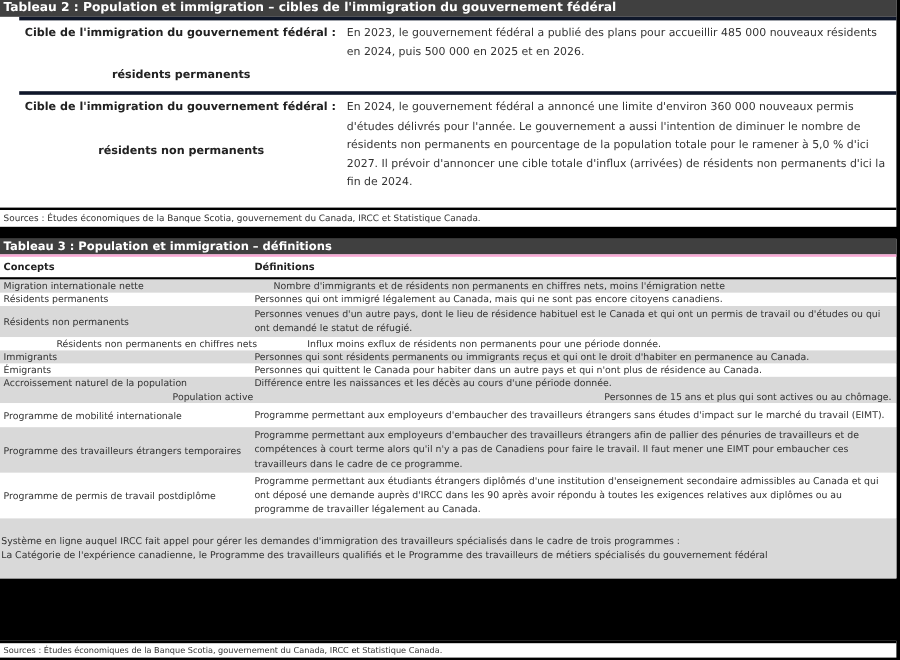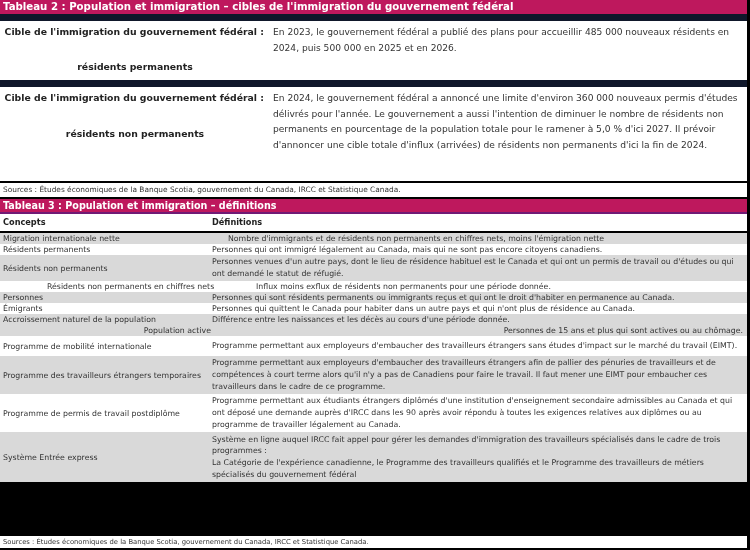--- a/index.html
+++ b/index.html
@@ -1,33 +1,33 @@
 <!DOCTYPE html>
 <html><head>
   <meta charset="utf-8">
   <style>
     html, body { margin: 0; padding: 0; background: #000; }
     body { width: 750px; height: 550px; position: relative; overflow: hidden; font-family: "DejaVu Sans", sans-serif; color: #222; }
 
     .tbl2 { position: absolute; left: 0; top: 0; width: 747px; background: #fff; }
-    .title-bar { background: #be185d; color: #fff; font-weight: bold; font-size: 10.2px; height: 14px; line-height: 14px; padding-left: 3px; white-space: nowrap; overflow: hidden; }
-    .t2-row { display: flex; border-top: 7px solid #0f172a; position: relative; }
+    .title-bar { background: #404040; color: #fff; font-weight: bold; font-size: 10.2px; height: 14px; line-height: 14px; padding-left: 3px; white-space: nowrap; overflow: hidden; }
+    .t2-row { display: flex; border-top: 3px solid #0f172a; position: relative; margin-left: 16px; }
     .t2-row.r1 { height: 59px; }
     .t2-row.r2 { height: 94px; }
     .t2-label { width: 270px; position: relative; font-weight: bold; font-size: 9.3px; }
     .t2-label .l1 { position: absolute; right: 6px; top: 5px; white-space: nowrap; }
     .t2-label .l2 { position: absolute; left: 0; width: 270px; text-align: center; white-space: nowrap; }
     .r1 .t2-label .l2 { top: 40px; }
     .r2 .t2-label .l2 { top: 41px; }
     .t2-text { flex: 1; font-size: 9.1px; line-height: 15.5px; padding: 4px 8px 0 3px; color: #333; }
     .t2-source { border-top: 2px solid #000; font-size: 7.4px; height: 14px; line-height: 14px; padding-left: 3px; color: #333; white-space: nowrap; }
 
     .tbl3 { position: absolute; left: 0; top: 199px; width: 747px; background: #fff; }
     .tbl3 .title-bar { font-size: 9.6px; height: 13px; line-height: 13px; }
-    .t3-head { display: flex; border-top: 2px solid #701a75; border-bottom: 2px solid #000; height: 17px; line-height: 17px; font-weight: bold; font-size: 8.2px; }
+    .t3-head { display: flex; border-top: 2px solid #f9a8d4; border-bottom: 2px solid #000; height: 17px; line-height: 17px; font-weight: bold; font-size: 8.2px; }
     .c1 { width: 211px; padding-left: 3px; box-sizing: border-box; flex-shrink: 0; }
     .c2 { flex: 1; padding-left: 1px; padding-right: 4px; }
     .t3-row { display: flex; font-size: 7.8px; color: #333; align-items: center; }
     .t3-row.gray { background: #d9d9d9; }
     .t3-row.white { background: #fff; }
     .t3-row .c2 { line-height: 11.7px; }
     .t3-source { position: absolute; left: 0; top: 534px; width: 747px; height: 14px; background: #fff; border-top: 2px solid #000; font-size: 6.8px; line-height: 13px; padding-left: 3px; color: #333; box-sizing: border-box; white-space: nowrap; }
   </style>
 </head>
 <body>
@@ -71,21 +71,21 @@
       </div>
       <div class="t3-row gray" style="height: 26px;">
         <div class="c1">Résidents non permanents</div>
         <div class="c2">Personnes venues d'un autre pays, dont le lieu de résidence habituel est le Canada et qui ont un permis de travail ou d'études ou qui ont demandé le statut de réfugié.</div>
       </div>
       <div class="t3-row white" style="height: 11px; padding-left: 44px;">
         <div class="c1">Résidents non permanents en chiffres nets</div>
         <div class="c2">Influx moins exflux de résidents non permanents pour une période donnée.</div>
       </div>
       <div class="t3-row gray" style="height: 11px;">
-        <div class="c1">Personnes</div>
+        <div class="c1">Immigrants</div>
         <div class="c2">Personnes qui sont résidents permanents ou immigrants reçus et qui ont le droit d'habiter en permanence au Canada.</div>
       </div>
       <div class="t3-row white" style="height: 11px;">
         <div class="c1">Émigrants</div>
         <div class="c2">Personnes qui quittent le Canada pour habiter dans un autre pays et qui n'ont plus de résidence au Canada.</div>
       </div>
       <div class="t3-row gray" style="height: 11px;">
         <div class="c1">Accroissement naturel de la population</div>
         <div class="c2">Différence entre les naissances et les décès au cours d'une période donnée.</div>
       </div>
@@ -99,21 +99,20 @@
       </div>
       <div class="t3-row gray" style="height: 38px;">
         <div class="c1">Programme des travailleurs étrangers temporaires</div>
         <div class="c2">Programme permettant aux employeurs d'embaucher des travailleurs étrangers afin de pallier des pénuries de travailleurs et de compétences à court terme alors qu'il n'y a pas de Canadiens pour faire le travail. Il faut mener une EIMT pour embaucher ces travailleurs dans le cadre de ce programme.</div>
       </div>
       <div class="t3-row white" style="height: 38px;">
         <div class="c1">Programme de permis de travail postdiplôme</div>
         <div class="c2">Programme permettant aux étudiants étrangers diplômés d'une institution d'enseignement secondaire admissibles au Canada et qui ont déposé une demande auprès d'IRCC dans les 90 après avoir répondu à toutes les exigences relatives aux diplômes ou au programme de travailler légalement au Canada.</div>
       </div>
       <div class="t3-row gray" style="height: 50px;">
-        <div class="c1">Système Entrée express</div>
         <div class="c2">
           <div>Système en ligne auquel IRCC fait appel pour gérer les demandes d'immigration des travailleurs spécialisés dans le cadre de trois programmes :</div>
           <div>La Catégorie de l'expérience canadienne, le Programme des travailleurs qualifiés et le Programme des travailleurs de métiers spécialisés du gouvernement fédéral</div>
         </div>
       </div>
     </div>
 </div>
 
 <div class="t3-source">Sources : Études économiques de la Banque Scotia, gouvernement du Canada, IRCC et Statistique Canada.</div>
 

